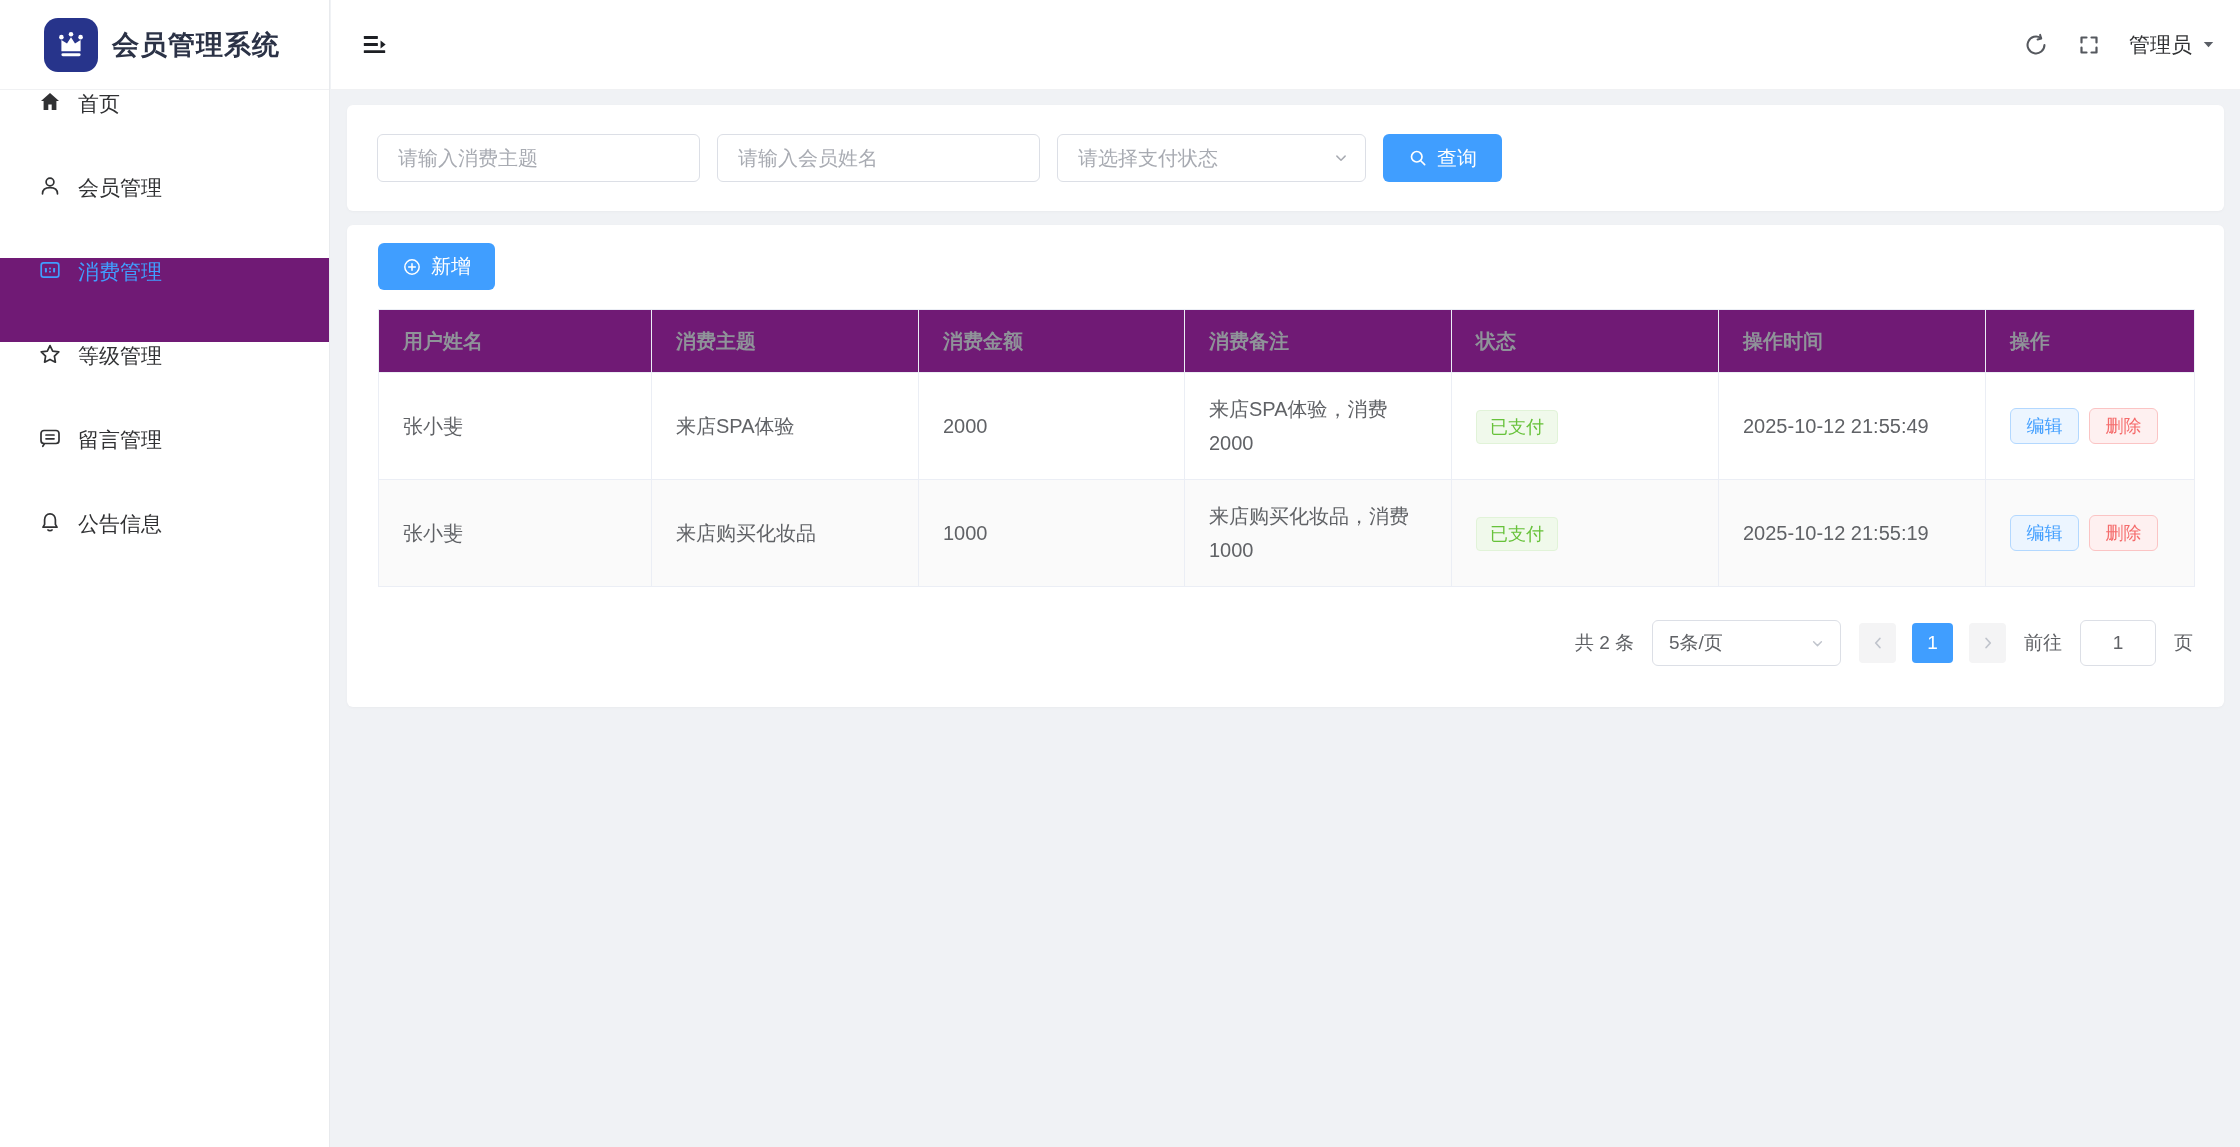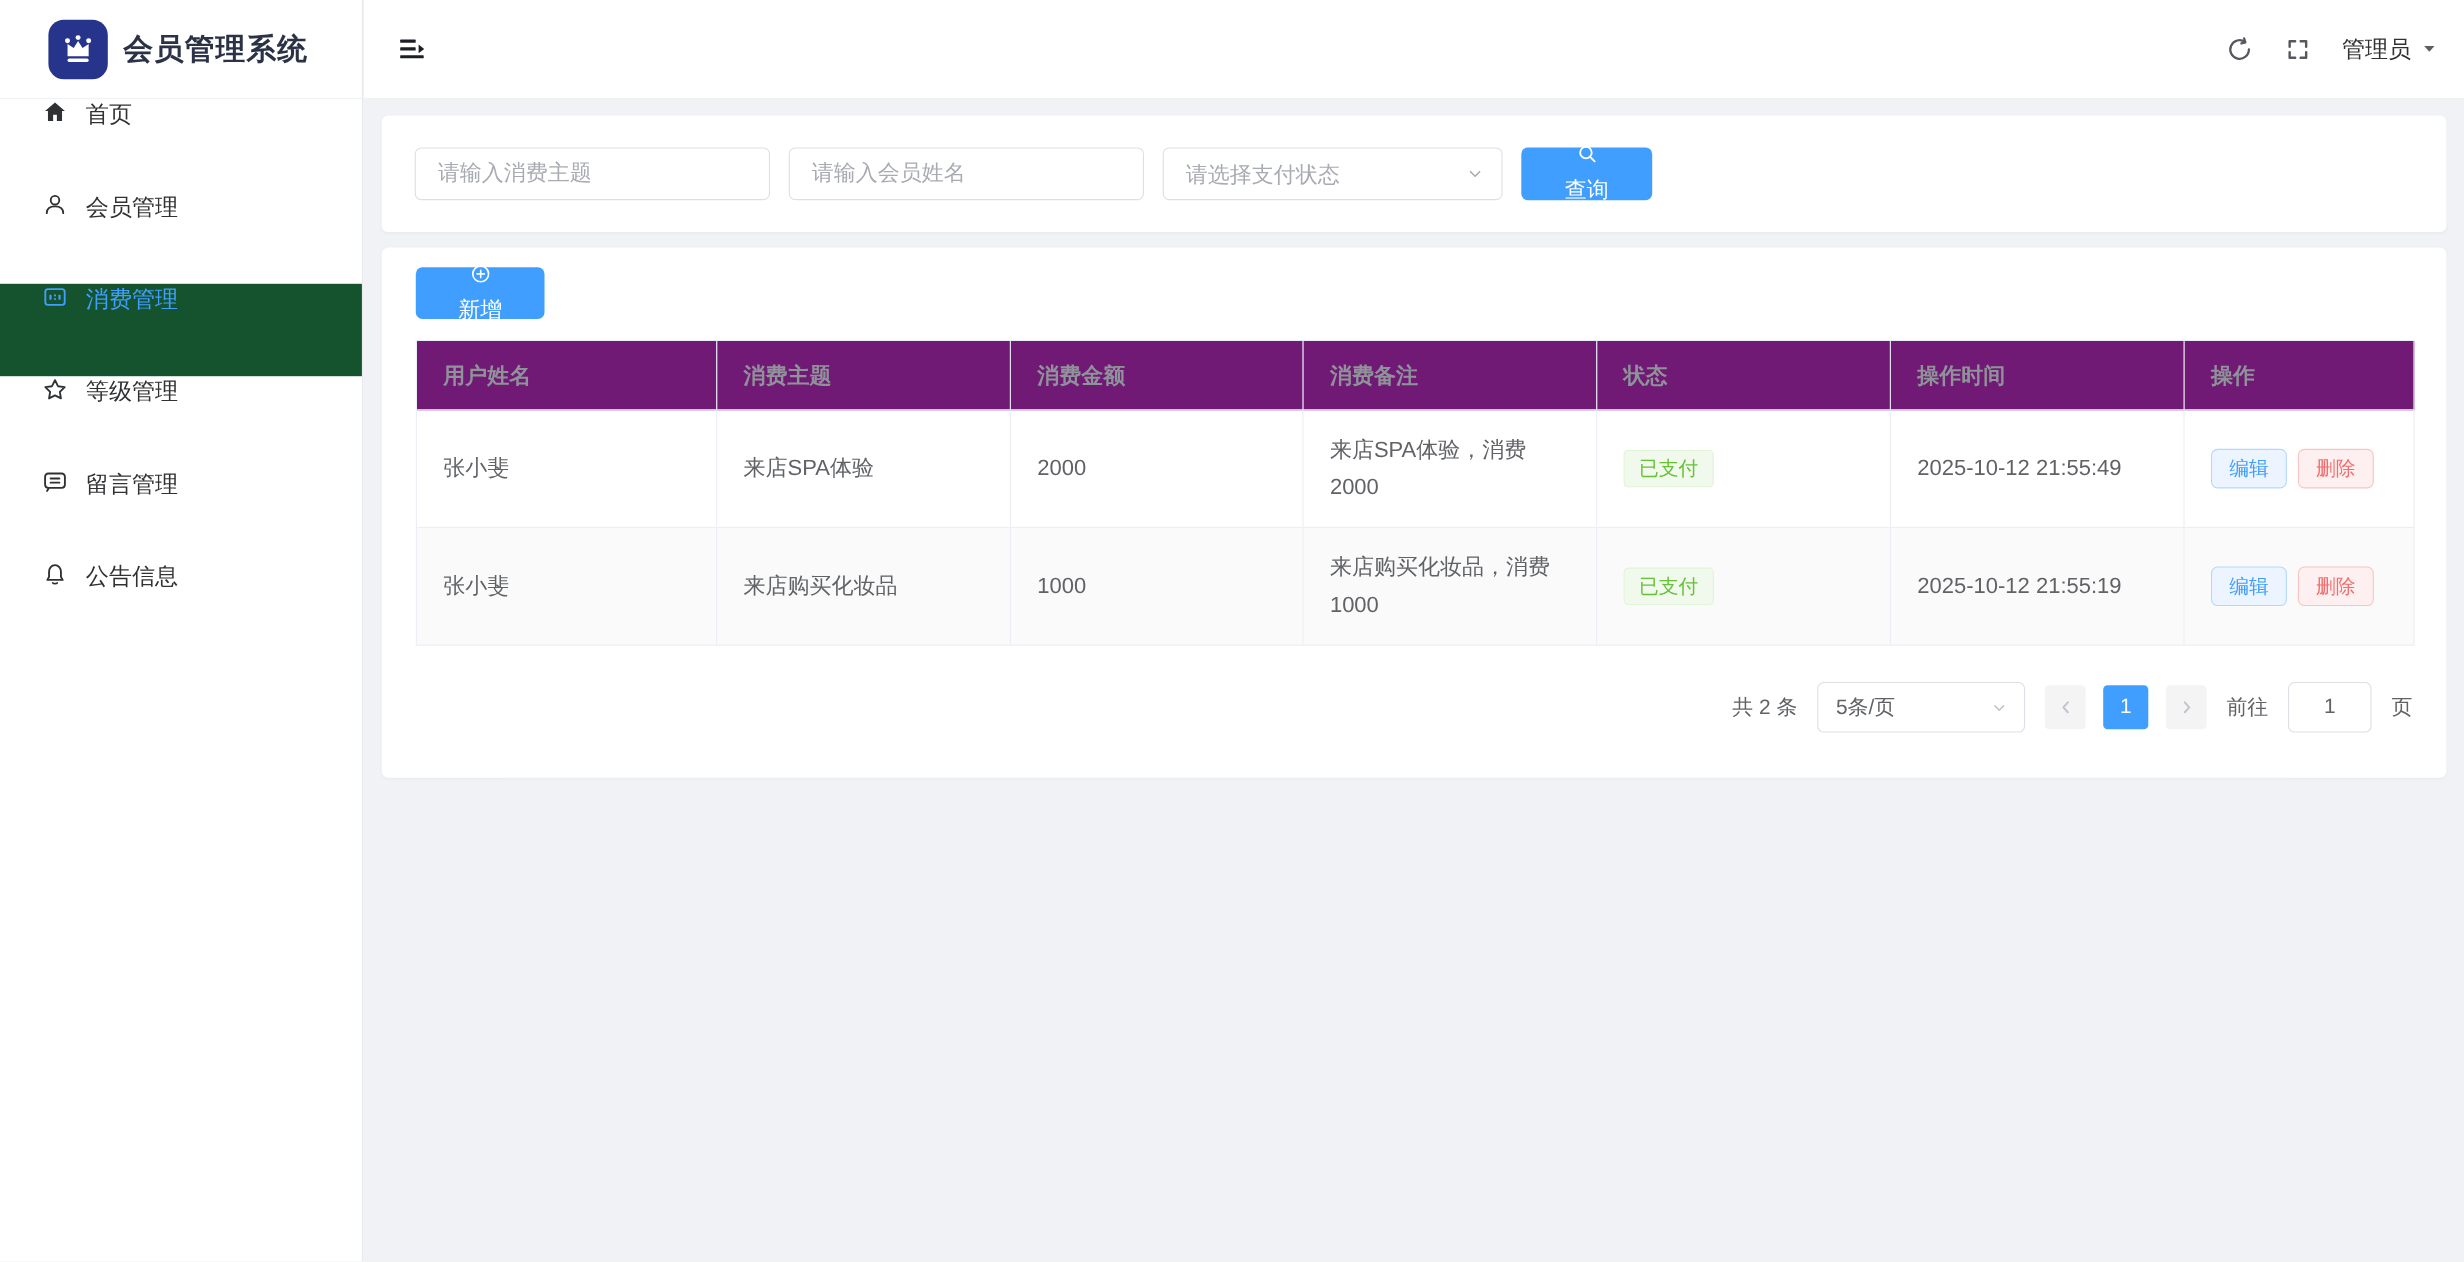--- a/index.html
+++ b/index.html
@@ -7,21 +7,21 @@
   body { font-family:"Liberation Sans","DejaVu Sans",sans-serif; background:#f0f2f5; overflow:hidden; }
   .app { position:relative; width:2240px; height:1147px; }
 
   
   .sidebar { position:absolute; left:0; top:0; bottom:0; width:330px; background:#fff; border-right:1px solid #e8eaed; z-index:2; }
   .logo-area { height:90px; display:flex; align-items:center; padding-left:44px; border-bottom:1px solid #f0f1f3; }
   .logo-box { width:54px; height:54px; background:#27348b; border-radius:14px; display:flex; align-items:center; justify-content:center; flex:none; }
   .logo-title { font-size:27px; font-weight:700; color:#2b3246; margin-left:14px; letter-spacing:1px; }
   .menu-item { height:84px; display:flex; align-items:flex-start; padding-left:38px; color:#303133; cursor:pointer;font-family:Liberation Serif, serif; }
   .menu-item .ml { font-size:21px; margin-left:16px; }
-  .menu-item.active { background:#14532d; color:#409eff; }
+  .menu-item.active { background:#701a75; color:#409eff; }
   .mi svg { display:block; }
   .ic-stroke { fill:none; stroke:currentColor; stroke-width:1.7; stroke-linecap:round; stroke-linejoin:round; }
   .ic-fill { fill:currentColor; stroke:none; }
 
   
   .topbar { position:absolute; left:331px; right:0; top:0; height:90px; background:#fff; border-bottom:1px solid #f0f1f3;
             display:flex; align-items:center; justify-content:space-between; padding:0 24px 0 30px; z-index:1; }
   .fold { color:#1d1f24; cursor:pointer; display:flex; }
   .topbar-right { display:flex; align-items:center; gap:28px; color:#5a5e66; }
   .tb-icon { display:flex; cursor:pointer; color:#55585e; }
@@ -35,21 +35,21 @@
                  box-shadow:0 1px 3px rgba(0,0,0,0.03); }
   .f-input { width:323px; height:48px; border:1px solid #dcdfe6; border-radius:6px; padding:0 20px; font-size:20px;
              color:#606266; outline:none; background:#fff; font-family:inherit; }
   .f-input::placeholder { color:#a8abb2; }
   .f-select { width:309px; height:48px; border:1px solid #dcdfe6; border-radius:6px; background:#fff; cursor:pointer;
               display:flex; align-items:center; justify-content:space-between; padding:0 15px 0 20px; }
   .f-select .ph { font-size:20px; color:#a8abb2; }
   .chev { color:#a8abb2; display:flex; }
 
   .btn-primary { background:#409eff; color:#fff; border:none; border-radius:6px; font-size:20px; font-family:inherit;
-                 display:inline-flex; align-items:center; justify-content:center; gap:9px; cursor:pointer;flex-direction:column; }
+                 display:inline-flex; align-items:center; justify-content:center; gap:9px; cursor:pointer; }
   .search-btn { width:119px; height:48px; }
   .add-btn { width:117px; height:47px; }
 
   .main-card { margin-top:14px; background:#fff; border-radius:6px; padding:18px 31px; height:482px;
                box-shadow:0 1px 3px rgba(0,0,0,0.03); }
 
   
   table { width:100%; border-collapse:collapse; table-layout:fixed; margin-top:19px; }
   th, td { border:1px solid #ebeef5; text-align:left; padding:0 24px; }
   thead th { height:63px; background:#701a75; font-size:20px; font-weight:700; color:#8f9399; }

